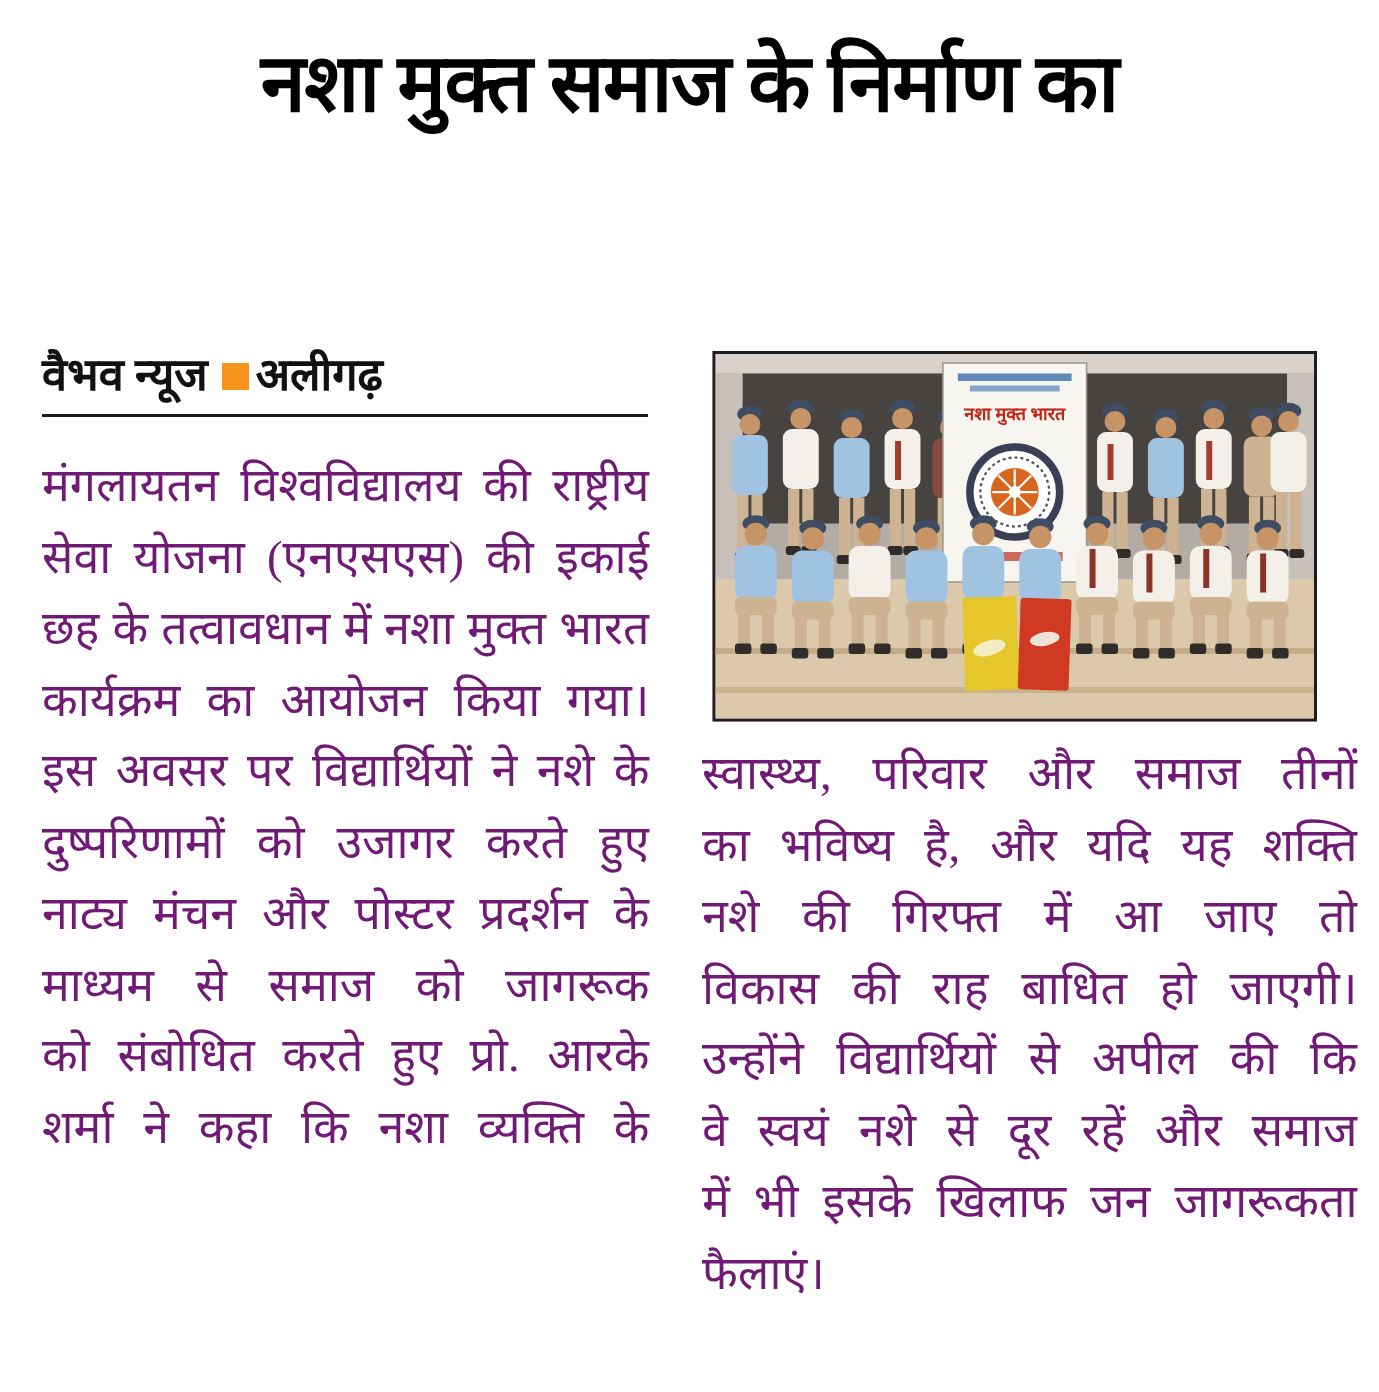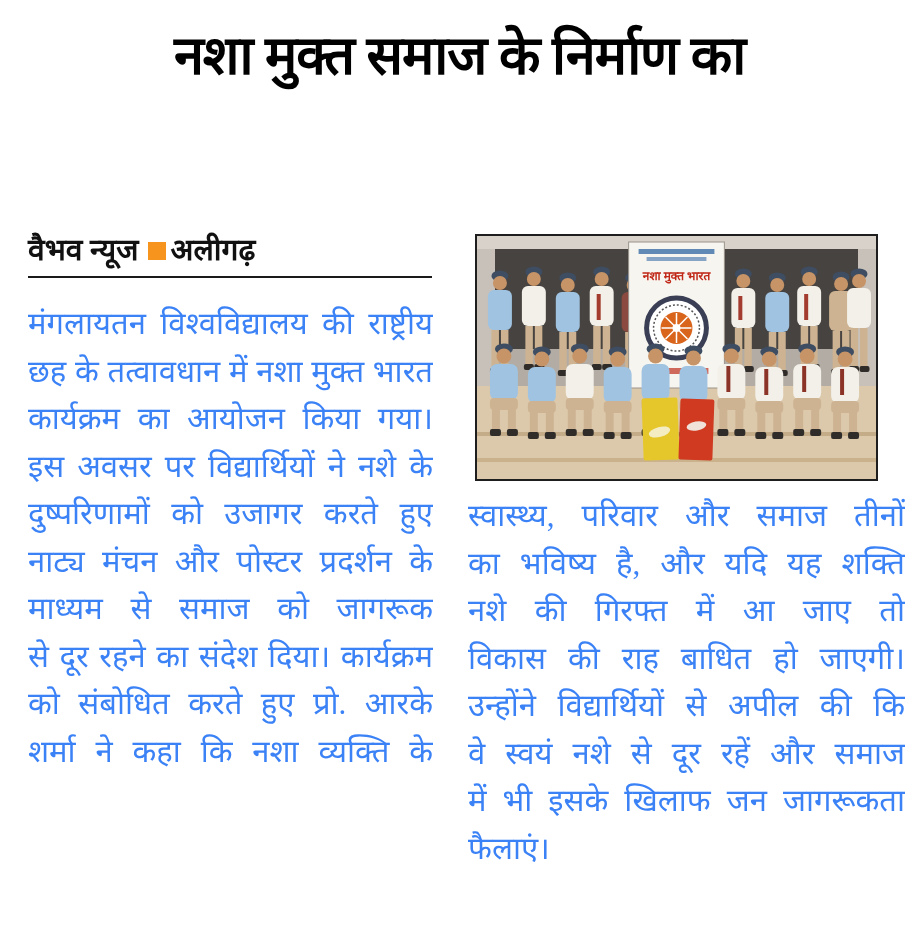--- a/index.html
+++ b/index.html
@@ -67,21 +67,21 @@
   .column {
     position: absolute;
     overflow: hidden;
   }
   .left-col  { top: 300px; left: 28px;  width: 405px; height: 622px; }
   .right-col { top: 492px; left: 468px; width: 437px; height: 432px; font-family: Liberation Serif, serif; }
 
   .text-line {
     font-size: 31px;
     line-height: 47.5px;
-    color: #3b82f6;
+    color: #701a75;
     text-align: justify;
     text-align-last: justify;
     white-space: normal;
   }
   .right-col .text-line:last-child { text-align-last: left; }
 </style>
 </head>
 <body>
 
 <div class="headline">
@@ -184,27 +184,27 @@
     </g>
     <g>
       <rect x="203" y="163" width="34" height="61" rx="2" fill="#cf3a21" transform="rotate(2 220 193)"></rect>
       <ellipse cx="220" cy="190" rx="10" ry="4.5" fill="#f0e2d8" transform="rotate(-10 220 190)"></ellipse>
     </g>
   </svg>
 </div>
 
 <div class="column left-col">
     <div class="text-line">मंगलायतन विश्वविद्यालय की राष्ट्रीय</div>
+    <div class="text-line">सेवा योजना (एनएसएस) की इकाई</div>
     <div class="text-line">छह के तत्वावधान में नशा मुक्त भारत</div>
     <div class="text-line">कार्यक्रम का आयोजन किया गया।</div>
     <div class="text-line">इस अवसर पर विद्यार्थियों ने नशे के</div>
     <div class="text-line">दुष्परिणामों को उजागर करते हुए</div>
     <div class="text-line">नाट्य मंचन और पोस्टर प्रदर्शन के</div>
     <div class="text-line">माध्यम से समाज को जागरूक</div>
-    <div class="text-line">से दूर रहने का संदेश दिया। कार्यक्रम</div>
     <div class="text-line">को संबोधित करते हुए प्रो. आरके</div>
     <div class="text-line">शर्मा ने कहा कि नशा व्यक्ति के</div>
   </div>
 
 <div class="column right-col">
     <div class="text-line">स्वास्थ्य, परिवार और समाज तीनों</div>
     <div class="text-line">का भविष्य है, और यदि यह शक्ति</div>
     <div class="text-line">नशे की गिरफ्त में आ जाए तो</div>
     <div class="text-line">विकास की राह बाधित हो जाएगी।</div>
     <div class="text-line">उन्होंने विद्यार्थियों से अपील की कि</div>

